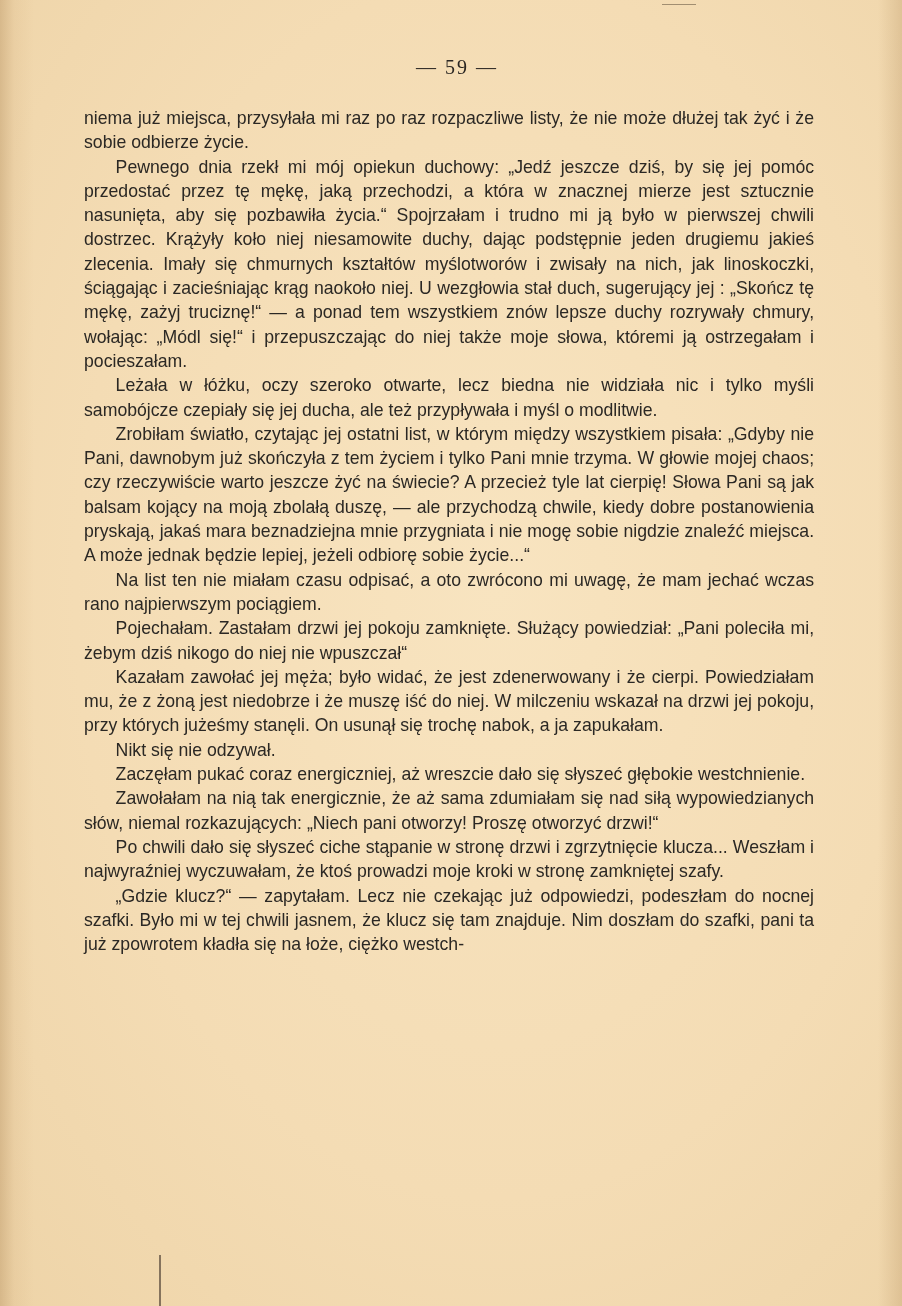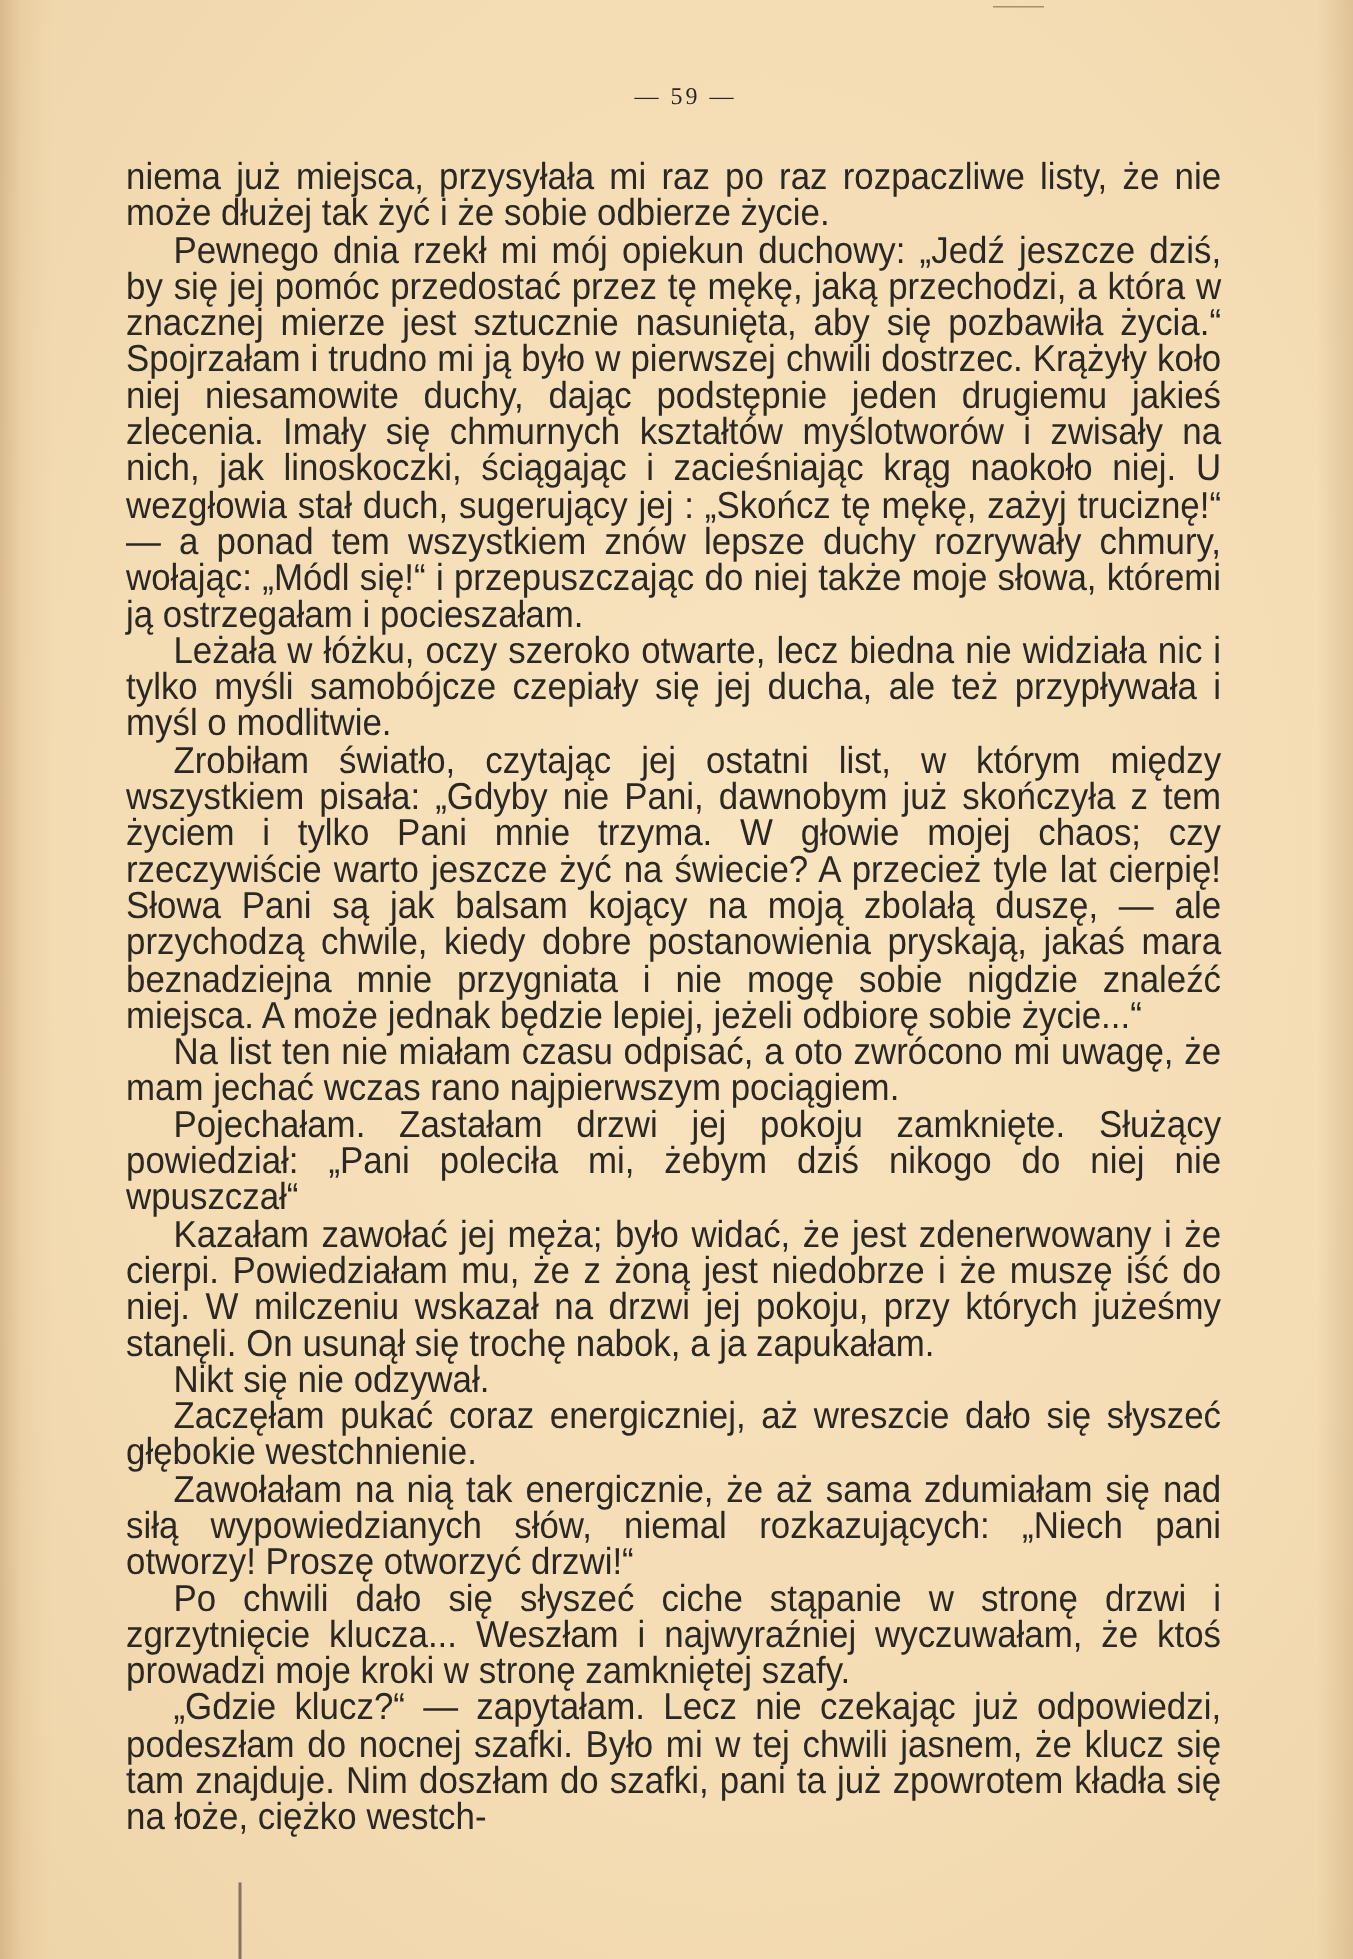--- a/index.html
+++ b/index.html
@@ -20,27 +20,27 @@
       border-bottom: 1px solid #6b5a45; opacity: .6;
     }
     .margin-line {
       position: absolute; left: 159px; top: 1255px; width: 2px; height: 51px;
       background: #6a5a48; opacity: .8;
     }
     .page-number {
       position: absolute; left: 12px; right: 0; top: 56px;
       text-align: center;
       font-family: "Liberation Serif", serif;
-      font-size: 16px; color: #2a2622; letter-spacing: 2px;
+      font-size: 20px; color: #2a2622; letter-spacing: 2px;
     }
     .body-text {
       position: absolute; left: 84px; top: 106px; width: 730px;
       font-family: "Liberation Sans", sans-serif;
       font-stretch: condensed;
-      font-size: 25px; line-height: 24.3px;
+      font-size: 19px; line-height: 24.3px;
       color: #2b2824;
       text-align: justify;
     }
     .body-text p { margin: 0; text-indent: 34px; transform: scaleX(0.93); transform-origin: left top; width: 785px; }
     .body-text p.continued { text-indent: 0; }
   </style>
 </head>
 <body>
 
 <div class="page">

